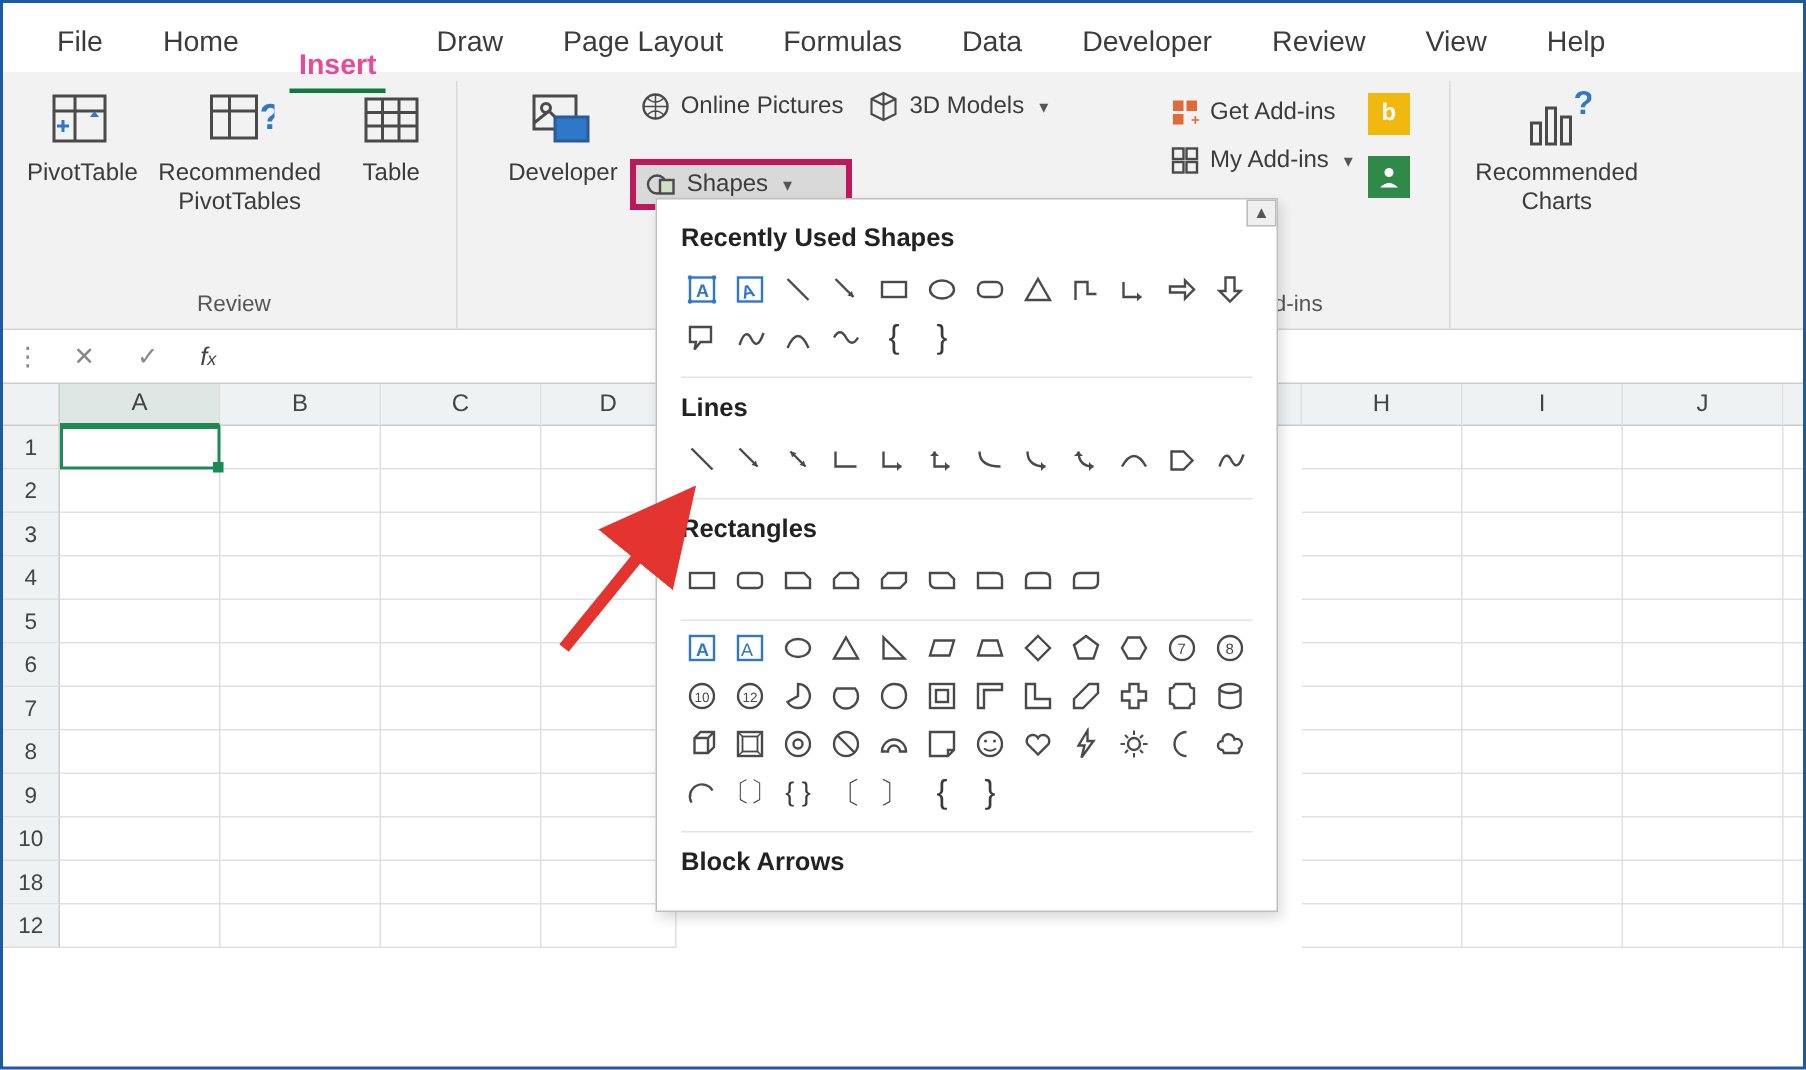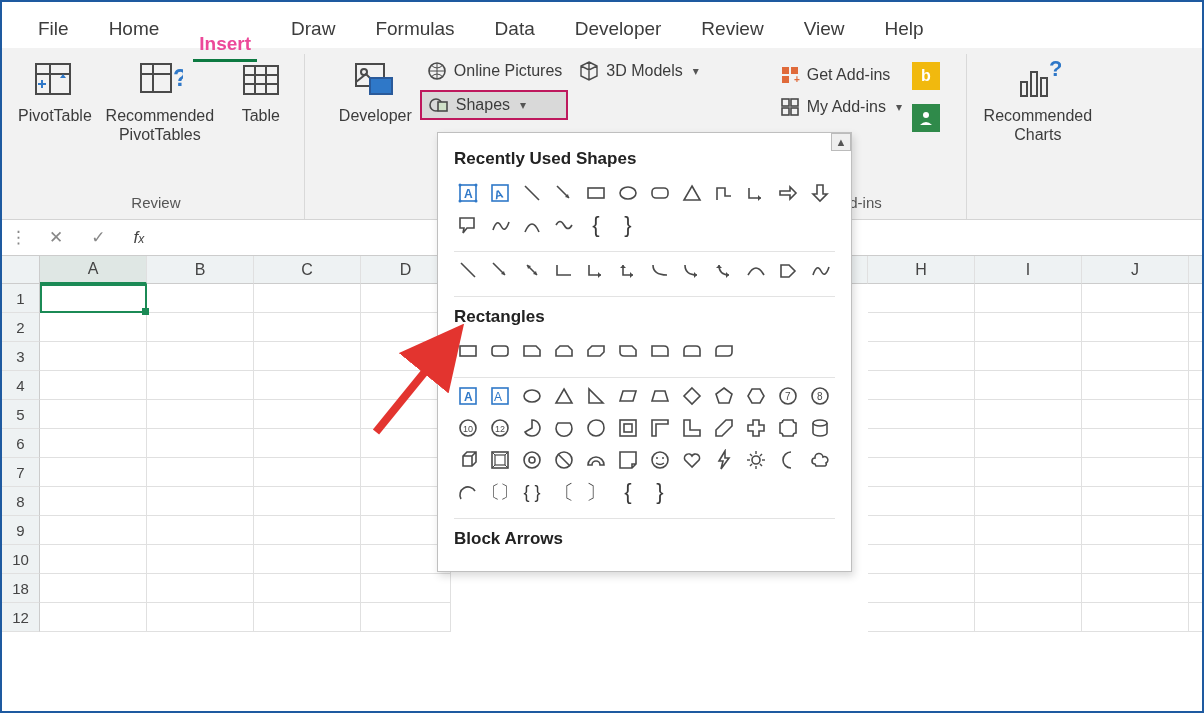--- a/index.html
+++ b/index.html
@@ -84,21 +84,22 @@
     gap: 6px;
     font-size: 16px;
     color: #3c3c3c;
     padding: 2px 6px;
     cursor: pointer;
     white-space: nowrap;
   }
   .row-item .mini { width: 22px; height: 22px; display:inline-flex; align-items:center; justify-content:center; }
   .row-item.active {
     background: #d9d9d9;
-    border: 2px solid #be185d;
+    border: 4px solid #be185d;
+    margin-top: 16px;
   }
   .chev { margin-left: 4px; color:#555; font-size:12px; }
   
   .formula-bar {
     display: flex;
     align-items: center;
     background: #fff;
     height: 36px;
     border-bottom: 1px solid #ccc;
     font-size: 17px;
@@ -169,20 +170,21 @@
   svg { display:block; }
 </style>
 </head>
 <body>
 
 <div class="tab-bar">
   <div class="tab-item">File</div>
   <div class="tab-item">Home</div>
   <div class="tab-item active">Insert</div>
   <div class="tab-item">Draw</div>
+  <div class="tab-item">Page Layout</div>
   <div class="tab-item">Formulas</div>
   <div class="tab-item">Data</div>
   <div class="tab-item">Developer</div>
   <div class="tab-item">Review</div>
   <div class="tab-item">View</div>
   <div class="tab-item">Help</div>
 </div>
 
 <div class="ribbon">
 
@@ -602,20 +604,21 @@
         </span>
       <span class="sh">
           <svg width="22" height="22">
             <path d="M3 11 Q7 4 11 11 T19 11" fill="none" stroke="#4a4a4a" stroke-width="1.6"></path>
           </svg>
         </span>
       <span class="sh" style="font-size:22px;">{</span>
       <span class="sh" style="font-size:22px;">}</span>
     </div>
 
+    <h4>Lines</h4>
     <div class="palette">
       <span class="sh">
           <svg width="22" height="22">
             <line x1="4" y1="4" x2="18" y2="18" stroke="#4a4a4a" stroke-width="1.6"></line>
           </svg>
         </span>
       <span class="sh">
           <svg width="22" height="22">
             <line x1="4" y1="4" x2="16" y2="16" stroke="#4a4a4a" stroke-width="1.6"></line>
             <path d="M16 16 L12 15 L15 12 Z" fill="#4a4a4a"></path>

